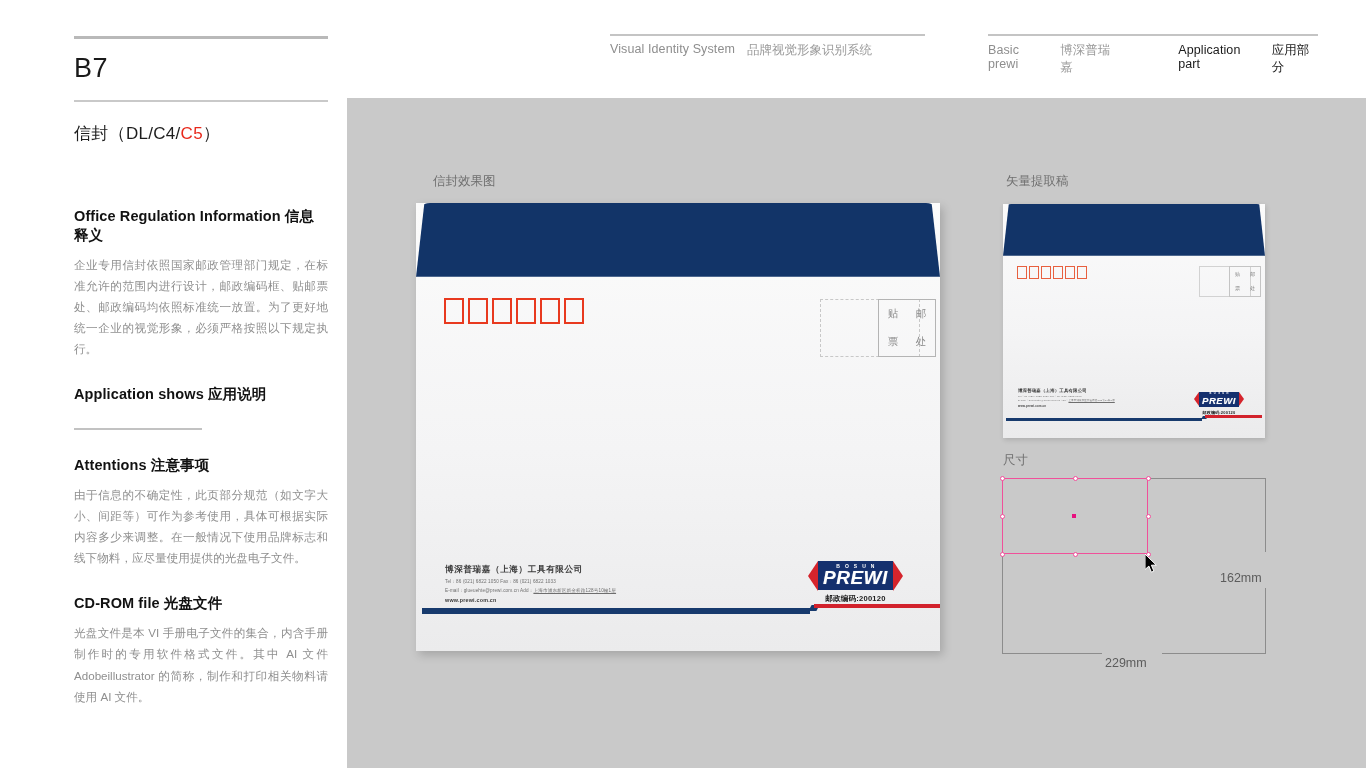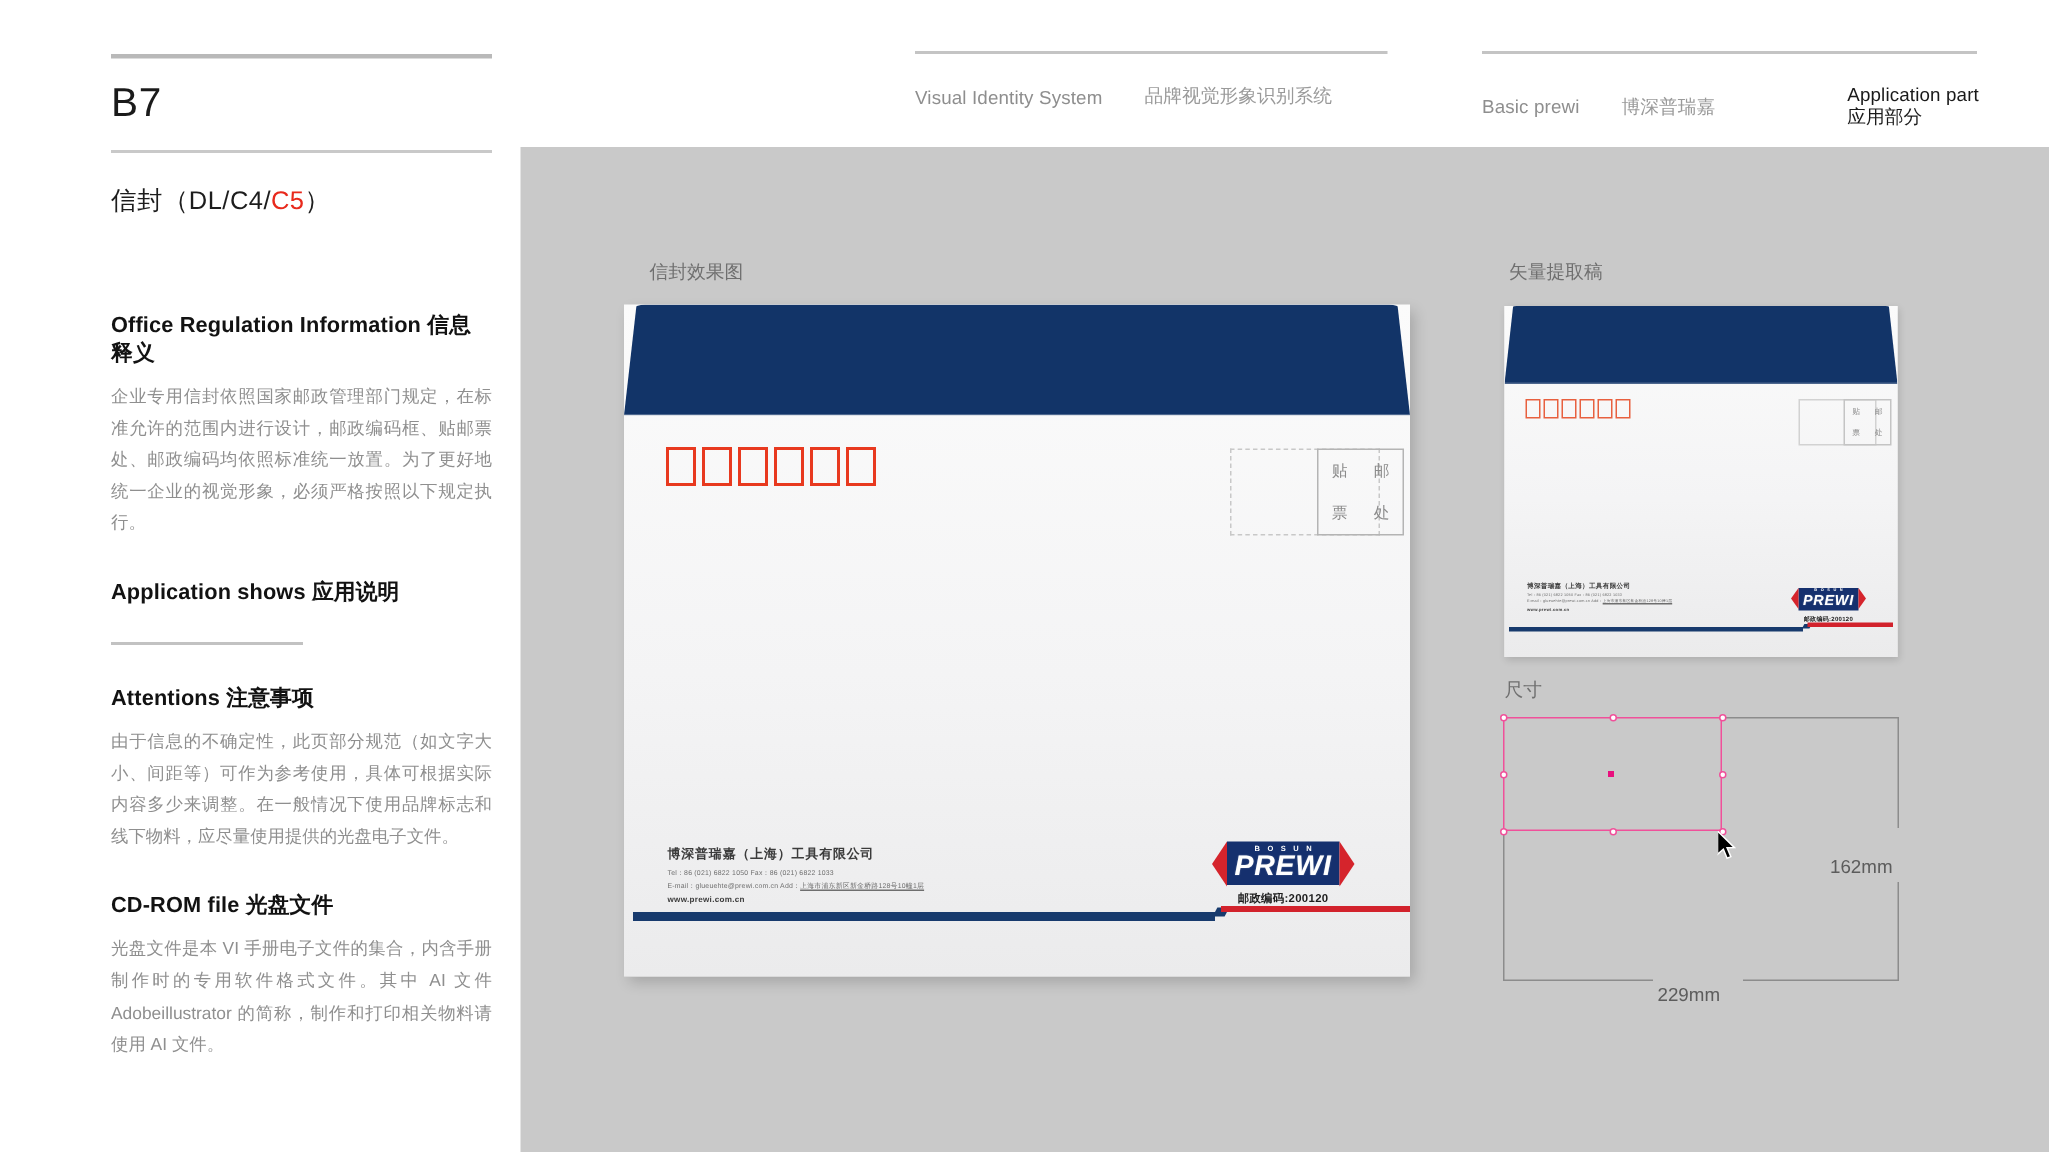--- a/index.html
+++ b/index.html
@@ -15,31 +15,31 @@
   .canvas {
     position: absolute; left: 347px; top: 98px;
     width: 1019px; height: 670px;
     background: #c9c9c9;
   }
 
   
   .nav { position: absolute; top: 34px; left: 0; width: 1366px; height: 44px; }
   .nav-group { position: absolute; }
   .nav-rule { height: 2px; background: #c4c4c4; }
-  .nav-row { display: flex; align-items: center; padding-top: 20px; }
+  .nav-row { display: flex; align-items: flex-start; padding-top: 6px; }
   .nav-en { font-size: 12.5px; color: #8e8e8e; letter-spacing: .1px; }
-  .nav-cn { font-size: 12.5px; color: #9a9a9a; margin-left: 28px; }
+  .nav-cn { font-size: 12.5px; color: #9a9a9a; margin-left: 12px; }
   .nav-en.active { color: #1a1a1a; }
   .nav-cn.active { color: #1a1a1a; }
 
   #nav-left  { left: 610px; width: 315px; }
   #nav-right { left: 988px; width: 330px; }
   #nav-right .nav-row { justify-content: flex-start; gap: 0; }
   .nav-item { display: flex; align-items: baseline; }
-  .nav-item + .nav-item { margin-left: 60px; flex-direction: column; }
+  .nav-item + .nav-item { margin-left: 60px; }
 
   
   .side { position: absolute; left: 74px; top: 36px; width: 254px; }
   .rule-top   { height: 3px; background: #b9b9b9; }
   .rule-thin  { height: 1.5px; background: #c9c9c9; }
   .code-title { font-size: 27px; color: #1a1a1a; font-weight: 400;
                 padding: 14px 0 16px 0; letter-spacing: .5px; }
   .doc-title  { font-size: 17px; color: #1d1d1d; padding-top: 20px; letter-spacing: .3px; }
   .doc-title .hl { color: #e8291c; }
 

